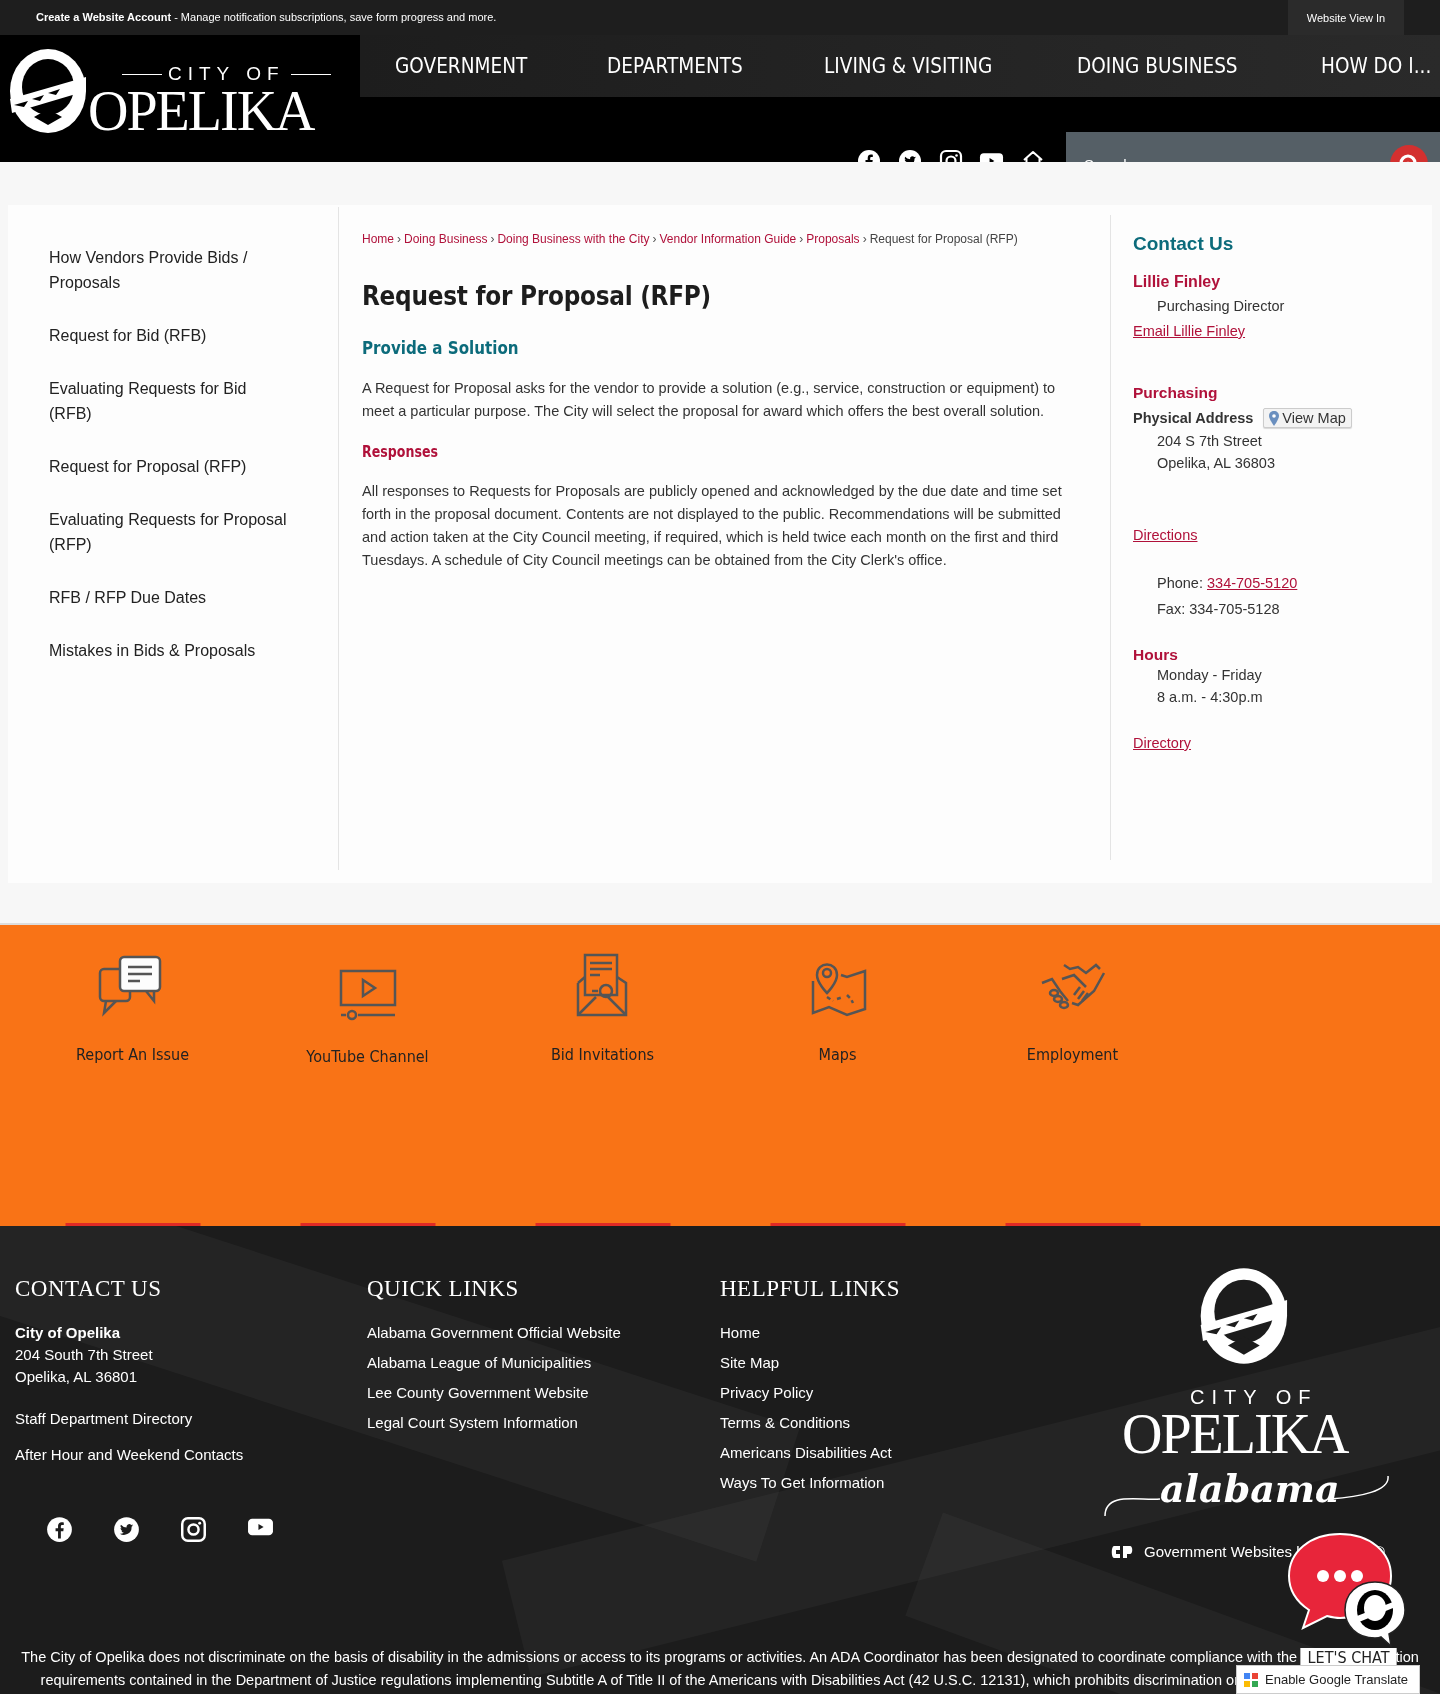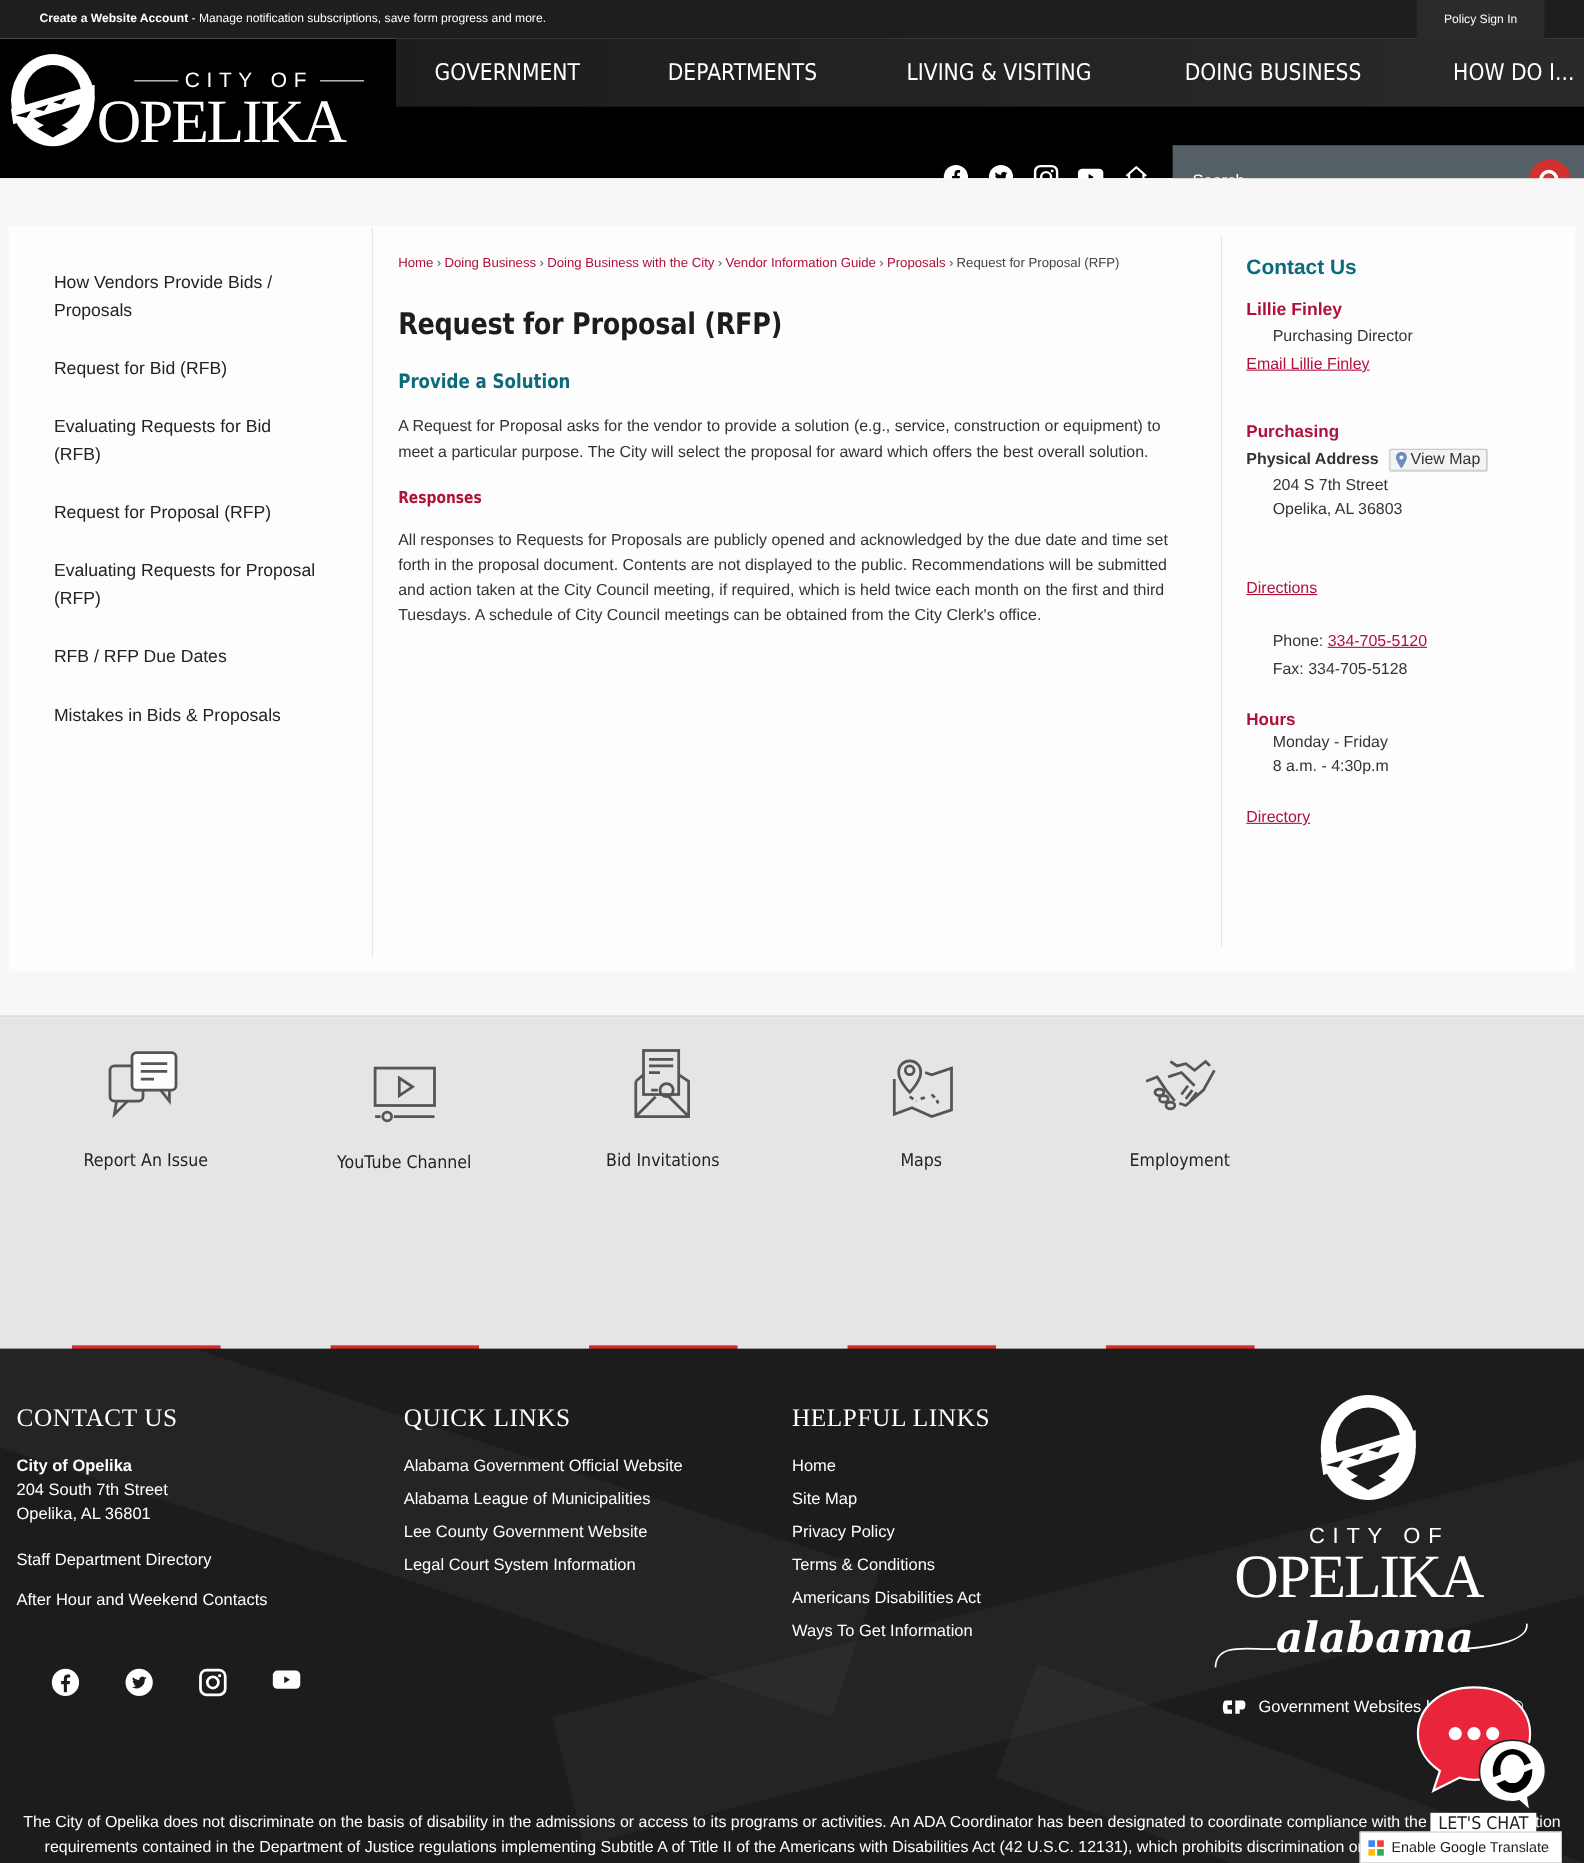--- a/index.html
+++ b/index.html
@@ -49,21 +49,21 @@
   .contact { position: absolute; left: 1133px; top: 233px; width: 280px; }
   .contact .c-title { font-size: 19px; font-weight: bold; color: #0c6b7b; }
   .contact .c-name { margin-top: 18px; font-size: 16px; font-weight: bold; color: #b0113a; }
   .contact .c-text { font-size: 14.5px; color: #333; line-height: 22px; margin-left: 24px; }
   .contact .c-link { font-size: 14.5px; color: #b0113a; text-decoration: underline; line-height: 22px; }
   .contact .c-sub { font-size: 15.5px; font-weight: bold; color: #b0113a; }
   .contact .c-label { font-size: 14.5px; font-weight: bold; color: #333; }
   .view-map { display: inline-flex; align-items: center; gap: 3px; margin-left: 10px; background: #f3f3f3; border: 1px solid #ccc; border-radius: 2px; padding: 1px 5px; font-size: 14.5px; color: #333; box-shadow: 0 1px 1px rgba(0,0,0,0.15); }
 
   
-  .tiles { height: 300px; background: #e5e5e5; position: relative; }
+  .tiles { height: 300px; background: #f97316; position: relative; }
   .tile { position: absolute; top: 0; width: 235px; height: 305px; text-align: center; }
   .tile .t-icon { position: absolute; left: 50%; transform: translateX(-50%); top: 98px; width: 70px; height: 70px; }
   .tile .t-label { position: absolute; left: 0; right: 0; top: 245px; font-size: 16px; color: #222; font-family: "DejaVu Sans", sans-serif; transform: scaleX(0.9); }
   .tile .t-bar { position: absolute; left: 50%; transform: translateX(-50%); bottom: 0; width: 135px; height: 7px; background: #e02a25; }
 
   
   .footer { position: relative; height: 543px; background: #1c1c1c; overflow: hidden; color: #fff; }
   .footer .band { position: absolute; background: rgba(255,255,255,0.035); }
   .f-col { position: absolute; top: 50px; }
   .f-col .f-head { font-family: "Liberation Serif", serif; font-size: 23px; letter-spacing: 0.5px; color: #fff; margin-bottom: 20px; }
@@ -79,21 +79,21 @@
   .chat-widget { position: absolute; left: 1285px; top: 1530px; width: 130px; height: 135px; }
   .translate { position: absolute; left: 1236px; top: 1665px; width: 184px; height: 29px; background: #fff; border: 1px solid #ccc; display: flex; align-items: center; gap: 6px; padding-left: 6px; font-size: 13px; color: #222; }
 </style>
 </head>
 <body>
 
 <div class="topbar">
   <div class="notice">
     <b>Create a Website Account</b><span> - Manage notification subscriptions, save form progress and more.</span>
   </div>
-  <a class="signin">Policy Sign In</a>
+  <a class="signin">Website View In</a>
 </div>
 
 <div class="header">
   <a class="logo">
     <svg class="emblem" viewBox="0 0 82 88">
       <ellipse cx="40" cy="44" rx="38" ry="42" fill="#fff"></ellipse>
       <ellipse cx="40" cy="40" rx="26" ry="28" fill="#000"></ellipse>
       <path d="M2 52 L78 30 L78 44 L4 66 Z" fill="#fff"></path>
       <path d="M6 58 L20 54 L16 60 Z M24 52 L36 48 L32 54 Z M40 46 L52 42 L48 48 Z" fill="#000"></path>
       <path d="M26 70 L40 62 L54 70 L40 78 Z" fill="#000"></path>

